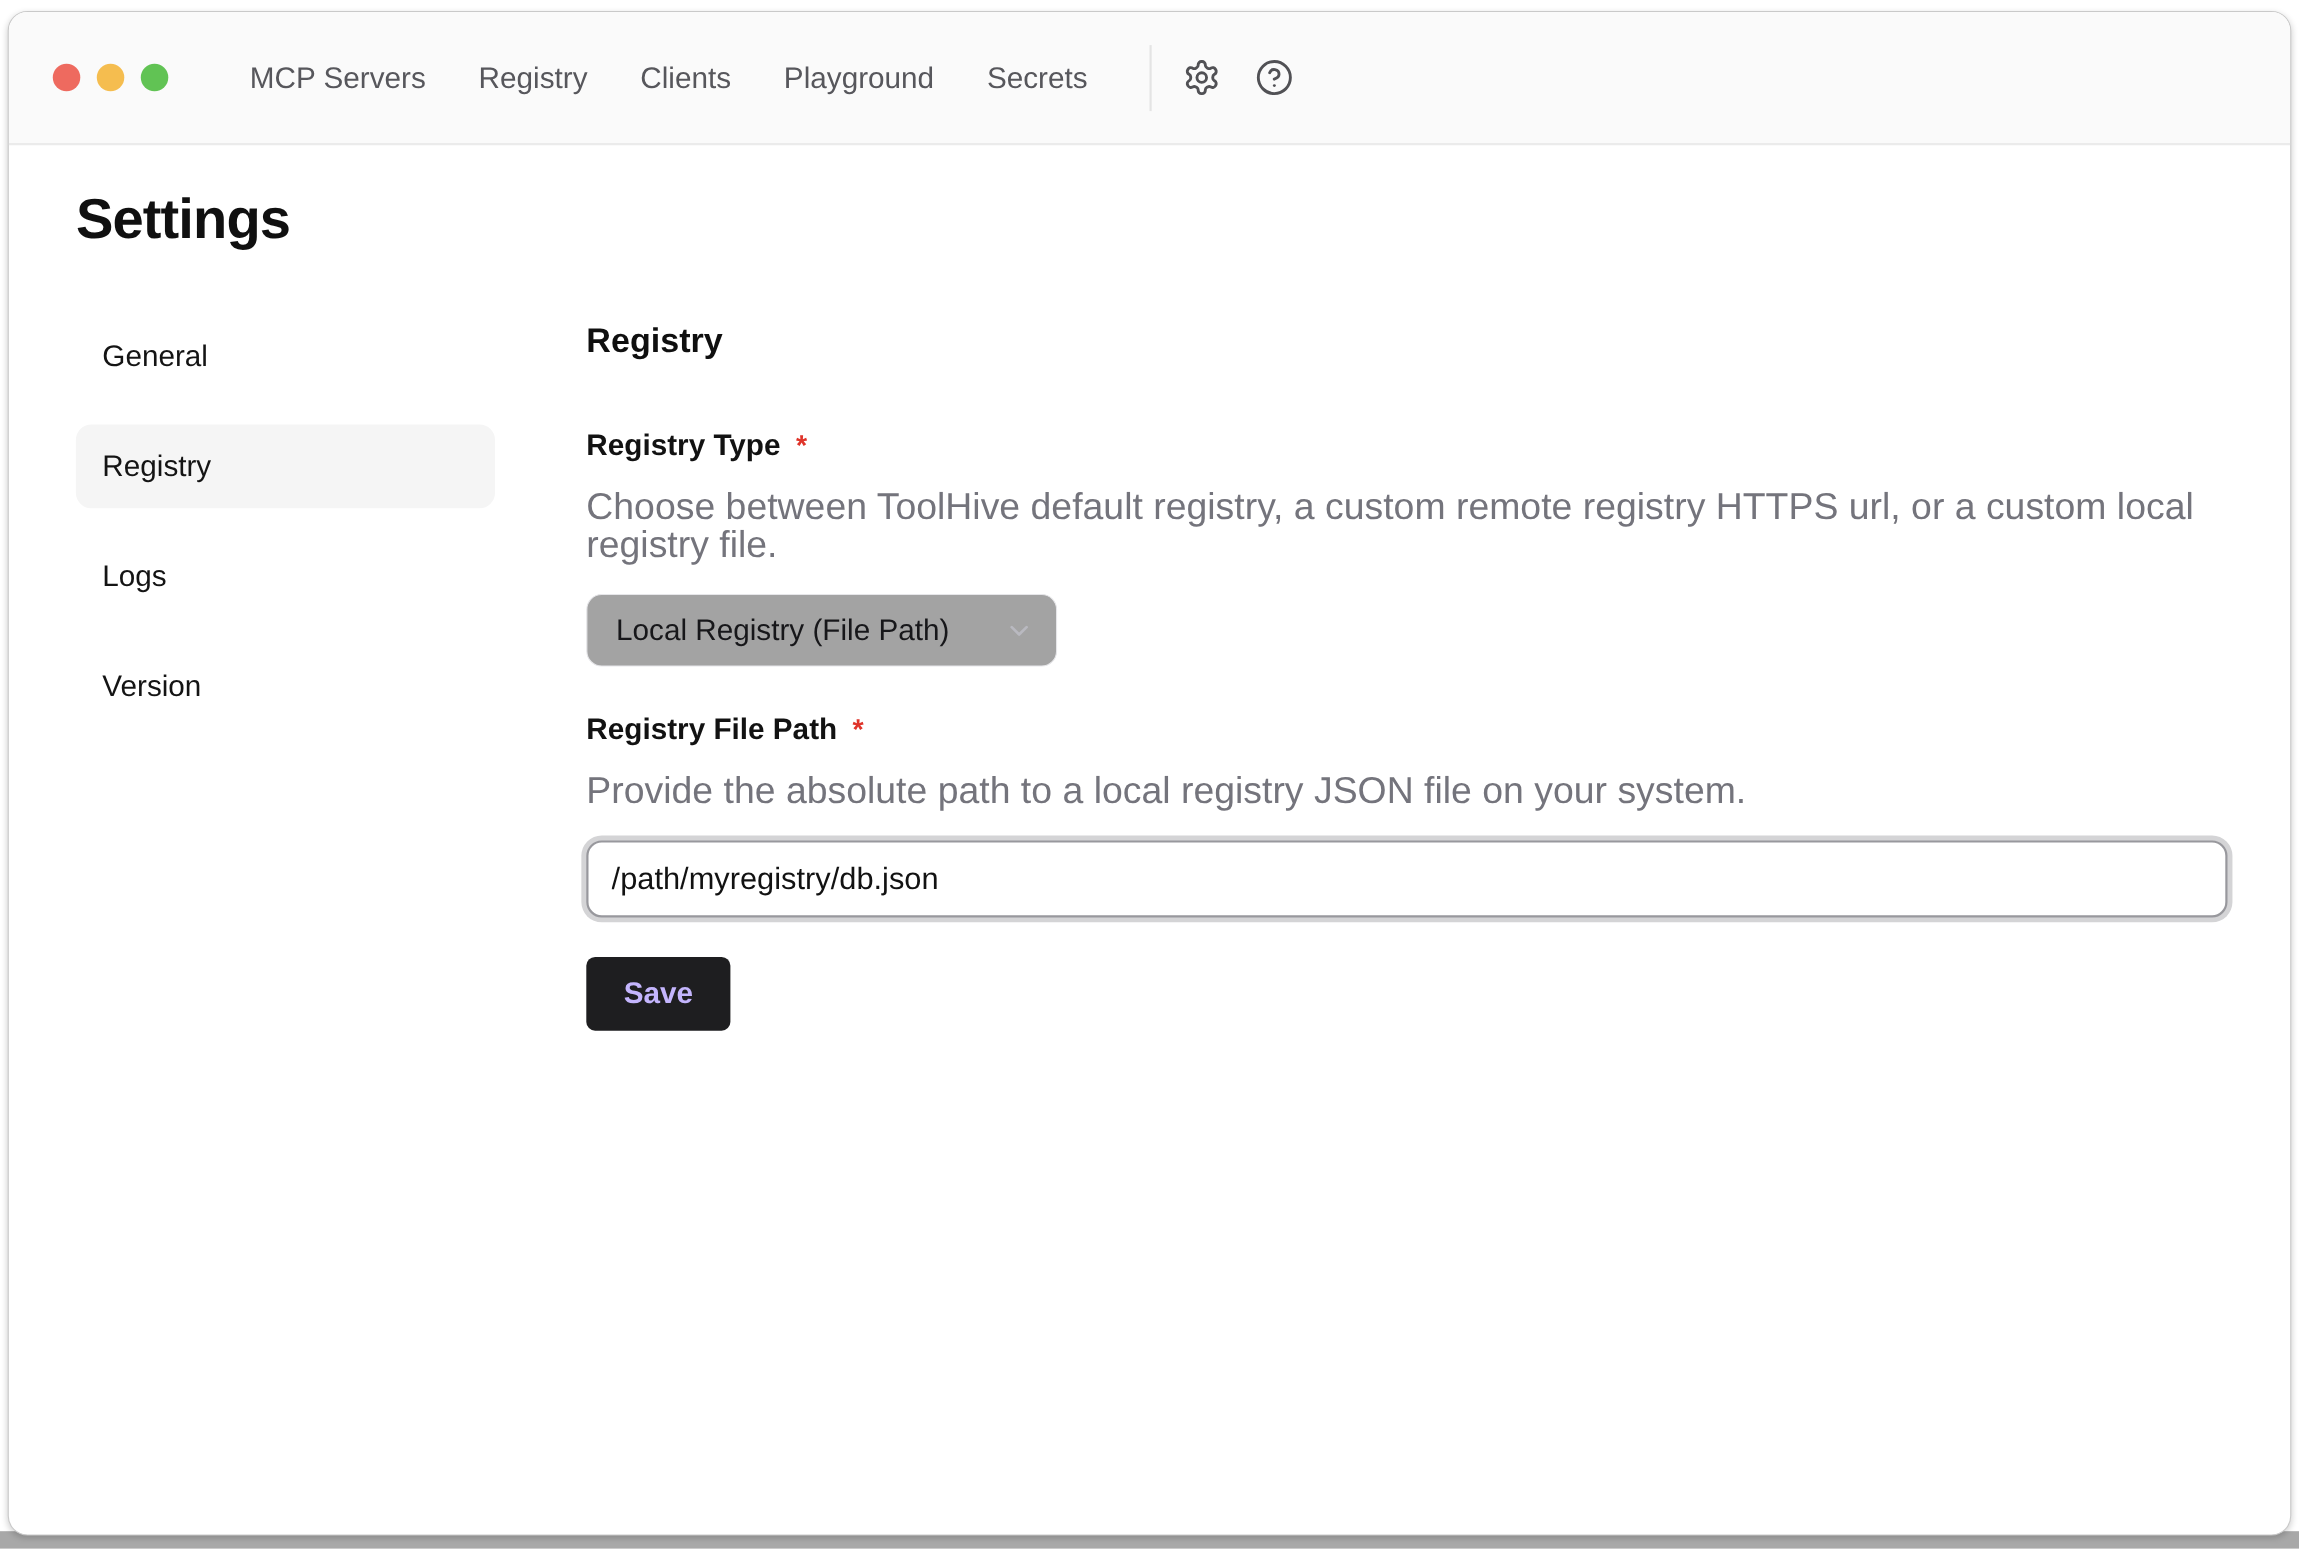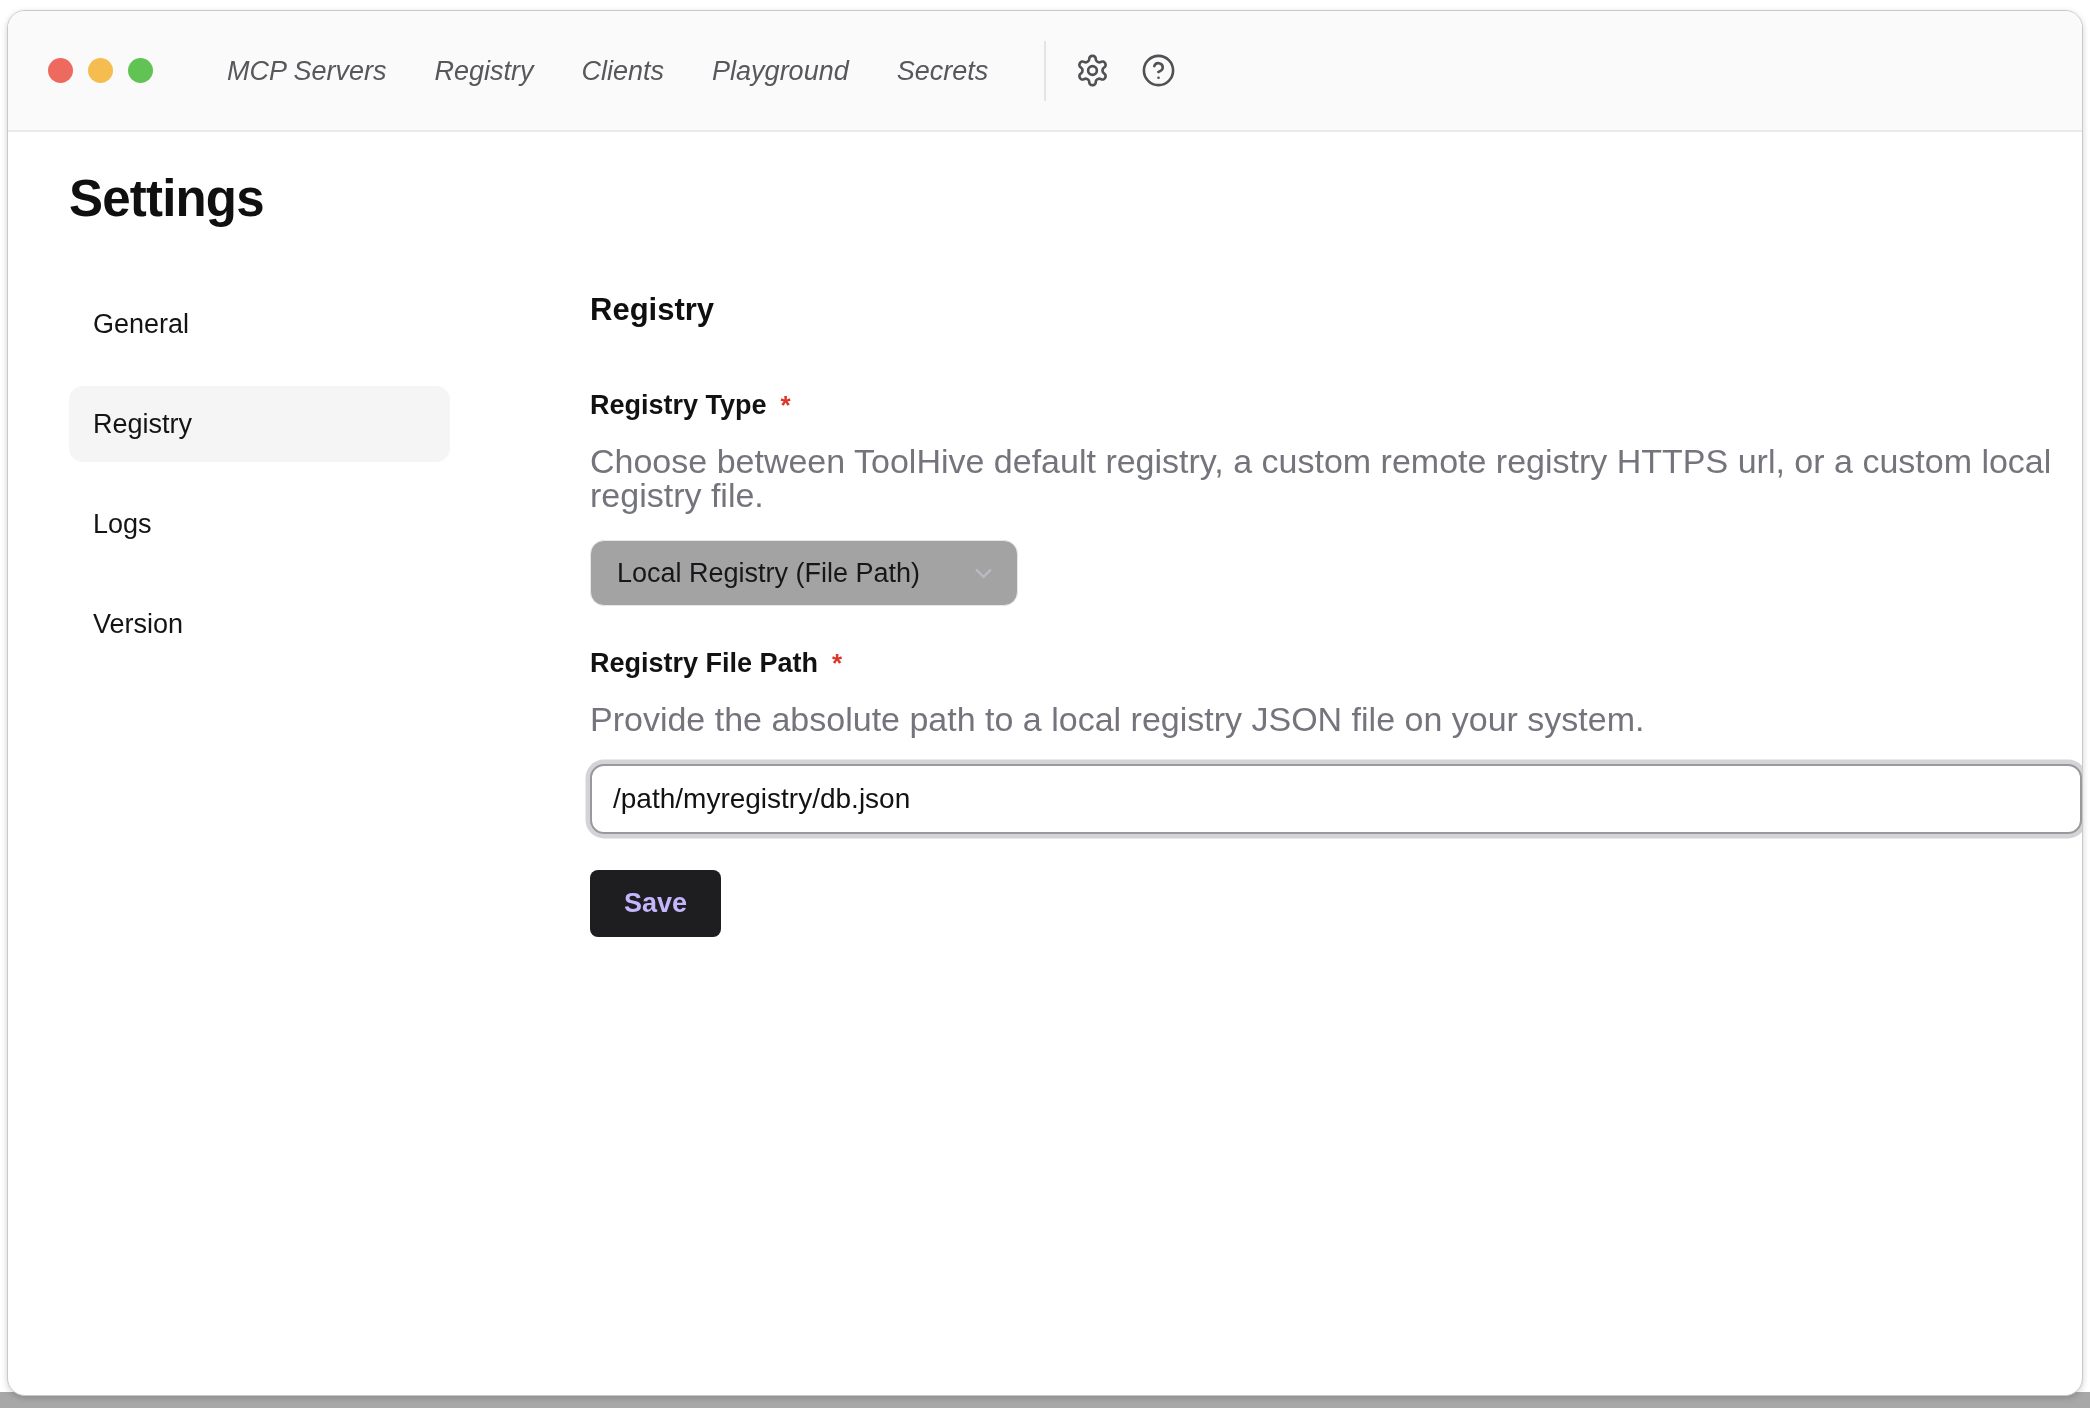--- a/index.html
+++ b/index.html
@@ -16,40 +16,40 @@
     background:#a8a8a8;
   }
   .window {
     position:absolute; left:7px; top:10px; width:2076px; height:1386px;
     background:#ffffff; border:1.5px solid #c9c9c9; border-radius:18px;
     overflow:hidden; box-shadow:0 2px 6px rgba(0,0,0,0.18);
   }
   
   .titlebar {
     height:121px; background:#fafafa; border-bottom:2px solid #ebebeb;
-    display:flex; align-items:center; padding:0 40px;font-style:italic;
+    display:flex; align-items:center; padding:0 40px;
   }
   .traffic-lights { display:flex; gap:15px; }
   .light { width:25px; height:25px; border-radius:50%; }
   .nav { display:flex; gap:48px; margin-left:74px; font-size:27px; color:#57575c; }
   .nav-item { line-height:34px; cursor:pointer; white-space:nowrap; }
   .header-divider { width:2px; height:60px; background:#e4e4e4; margin-left:56px; }
   .icon-btn {
     width:44px; height:44px; display:flex; align-items:center; justify-content:center;
     color:#515155; cursor:pointer;
   }
   .icon-btn.gear { margin-left:24px; }
   .icon-btn.help { margin-left:22px; }
   .icon-btn svg { width:35px; height:35px; stroke:#515155; fill:none; stroke-width:1.8; stroke-linecap:round; stroke-linejoin:round; }
   
   .page-title {
     margin:36px 0 0 61px; font-size:51px; font-weight:700; color:#101010;
     letter-spacing:-0.8px; line-height:62px;
   }
-  .layout { display:flex; margin-top:56px; padding-left:61px;justify-content:space-between; }
+  .layout { display:flex; margin-top:56px; padding-left:61px; }
   .sidebar { width:381px; flex-shrink:0; }
   .side-item {
     height:76px; display:flex; align-items:center; padding:0 24px;
     margin-bottom:24px; border-radius:14px; font-size:27px; font-weight:500;
     color:#141414; cursor:pointer;
   }
   .side-item.active { background:#f5f5f5; }
   .main { margin-left:83px; width:1492px; }
   .section-heading { margin:4px 0 0 0; font-size:31px; font-weight:700; color:#0f0f0f; line-height:40px; }
   .field-label {

